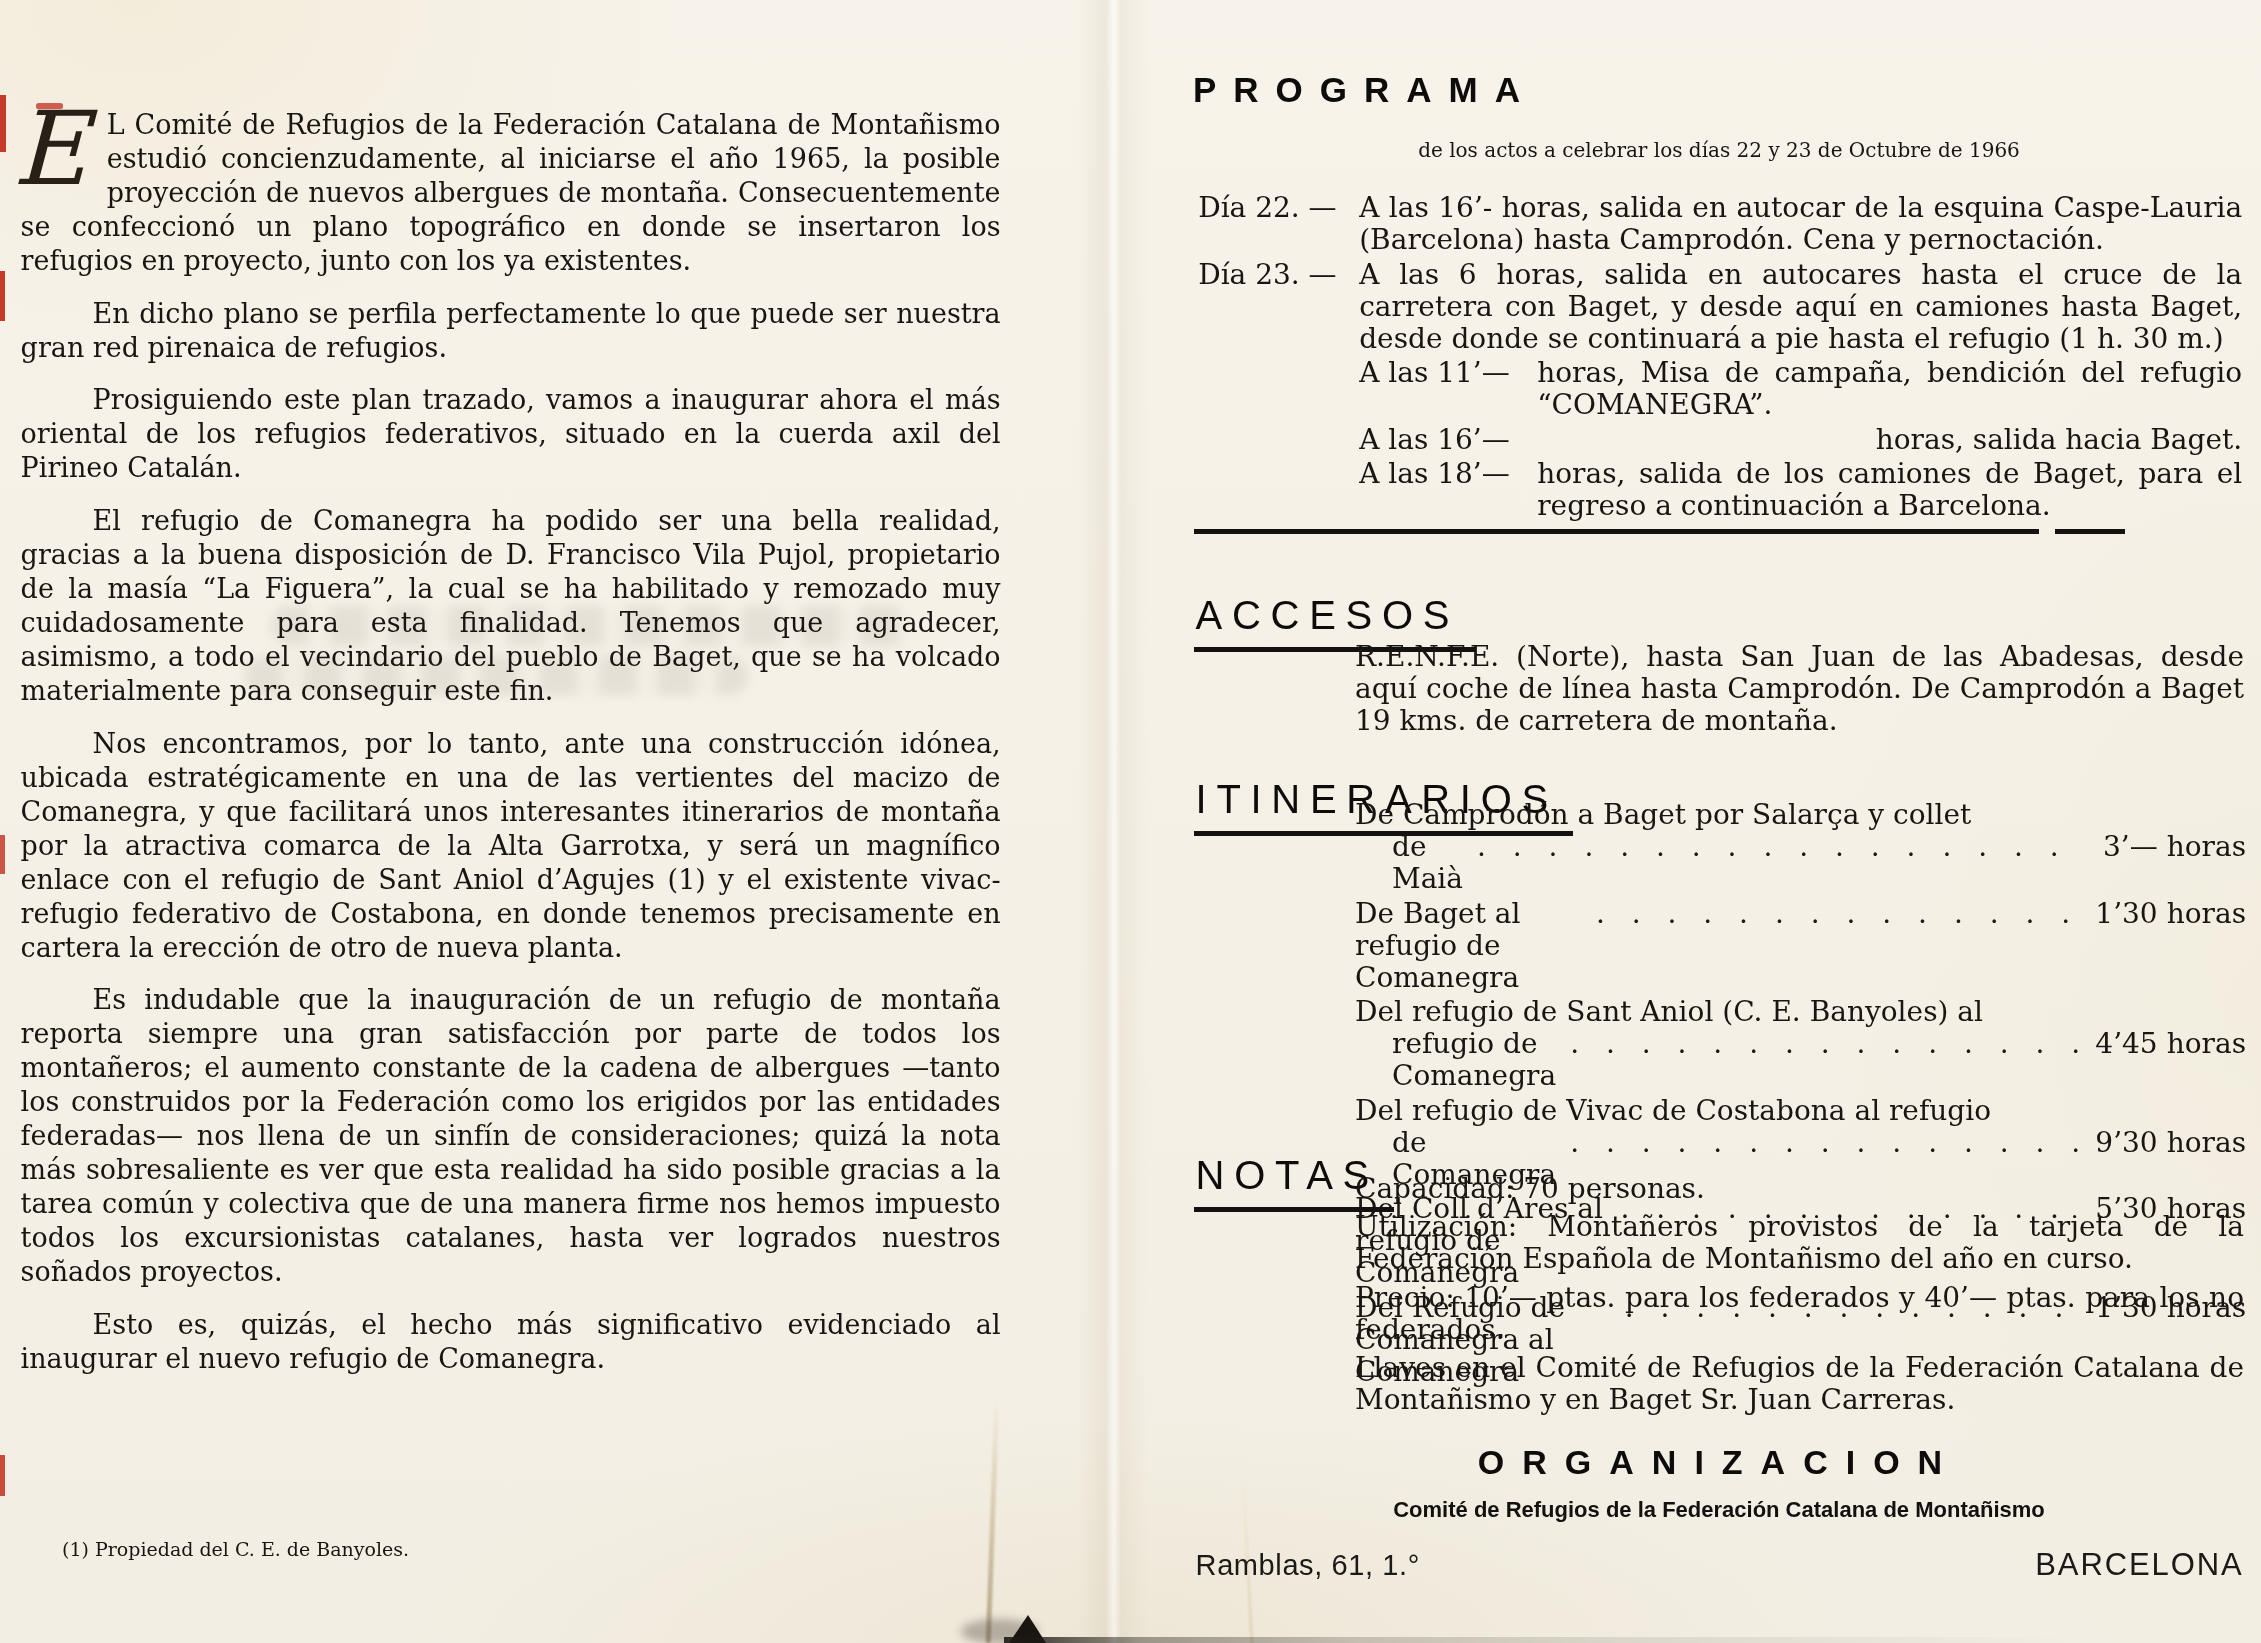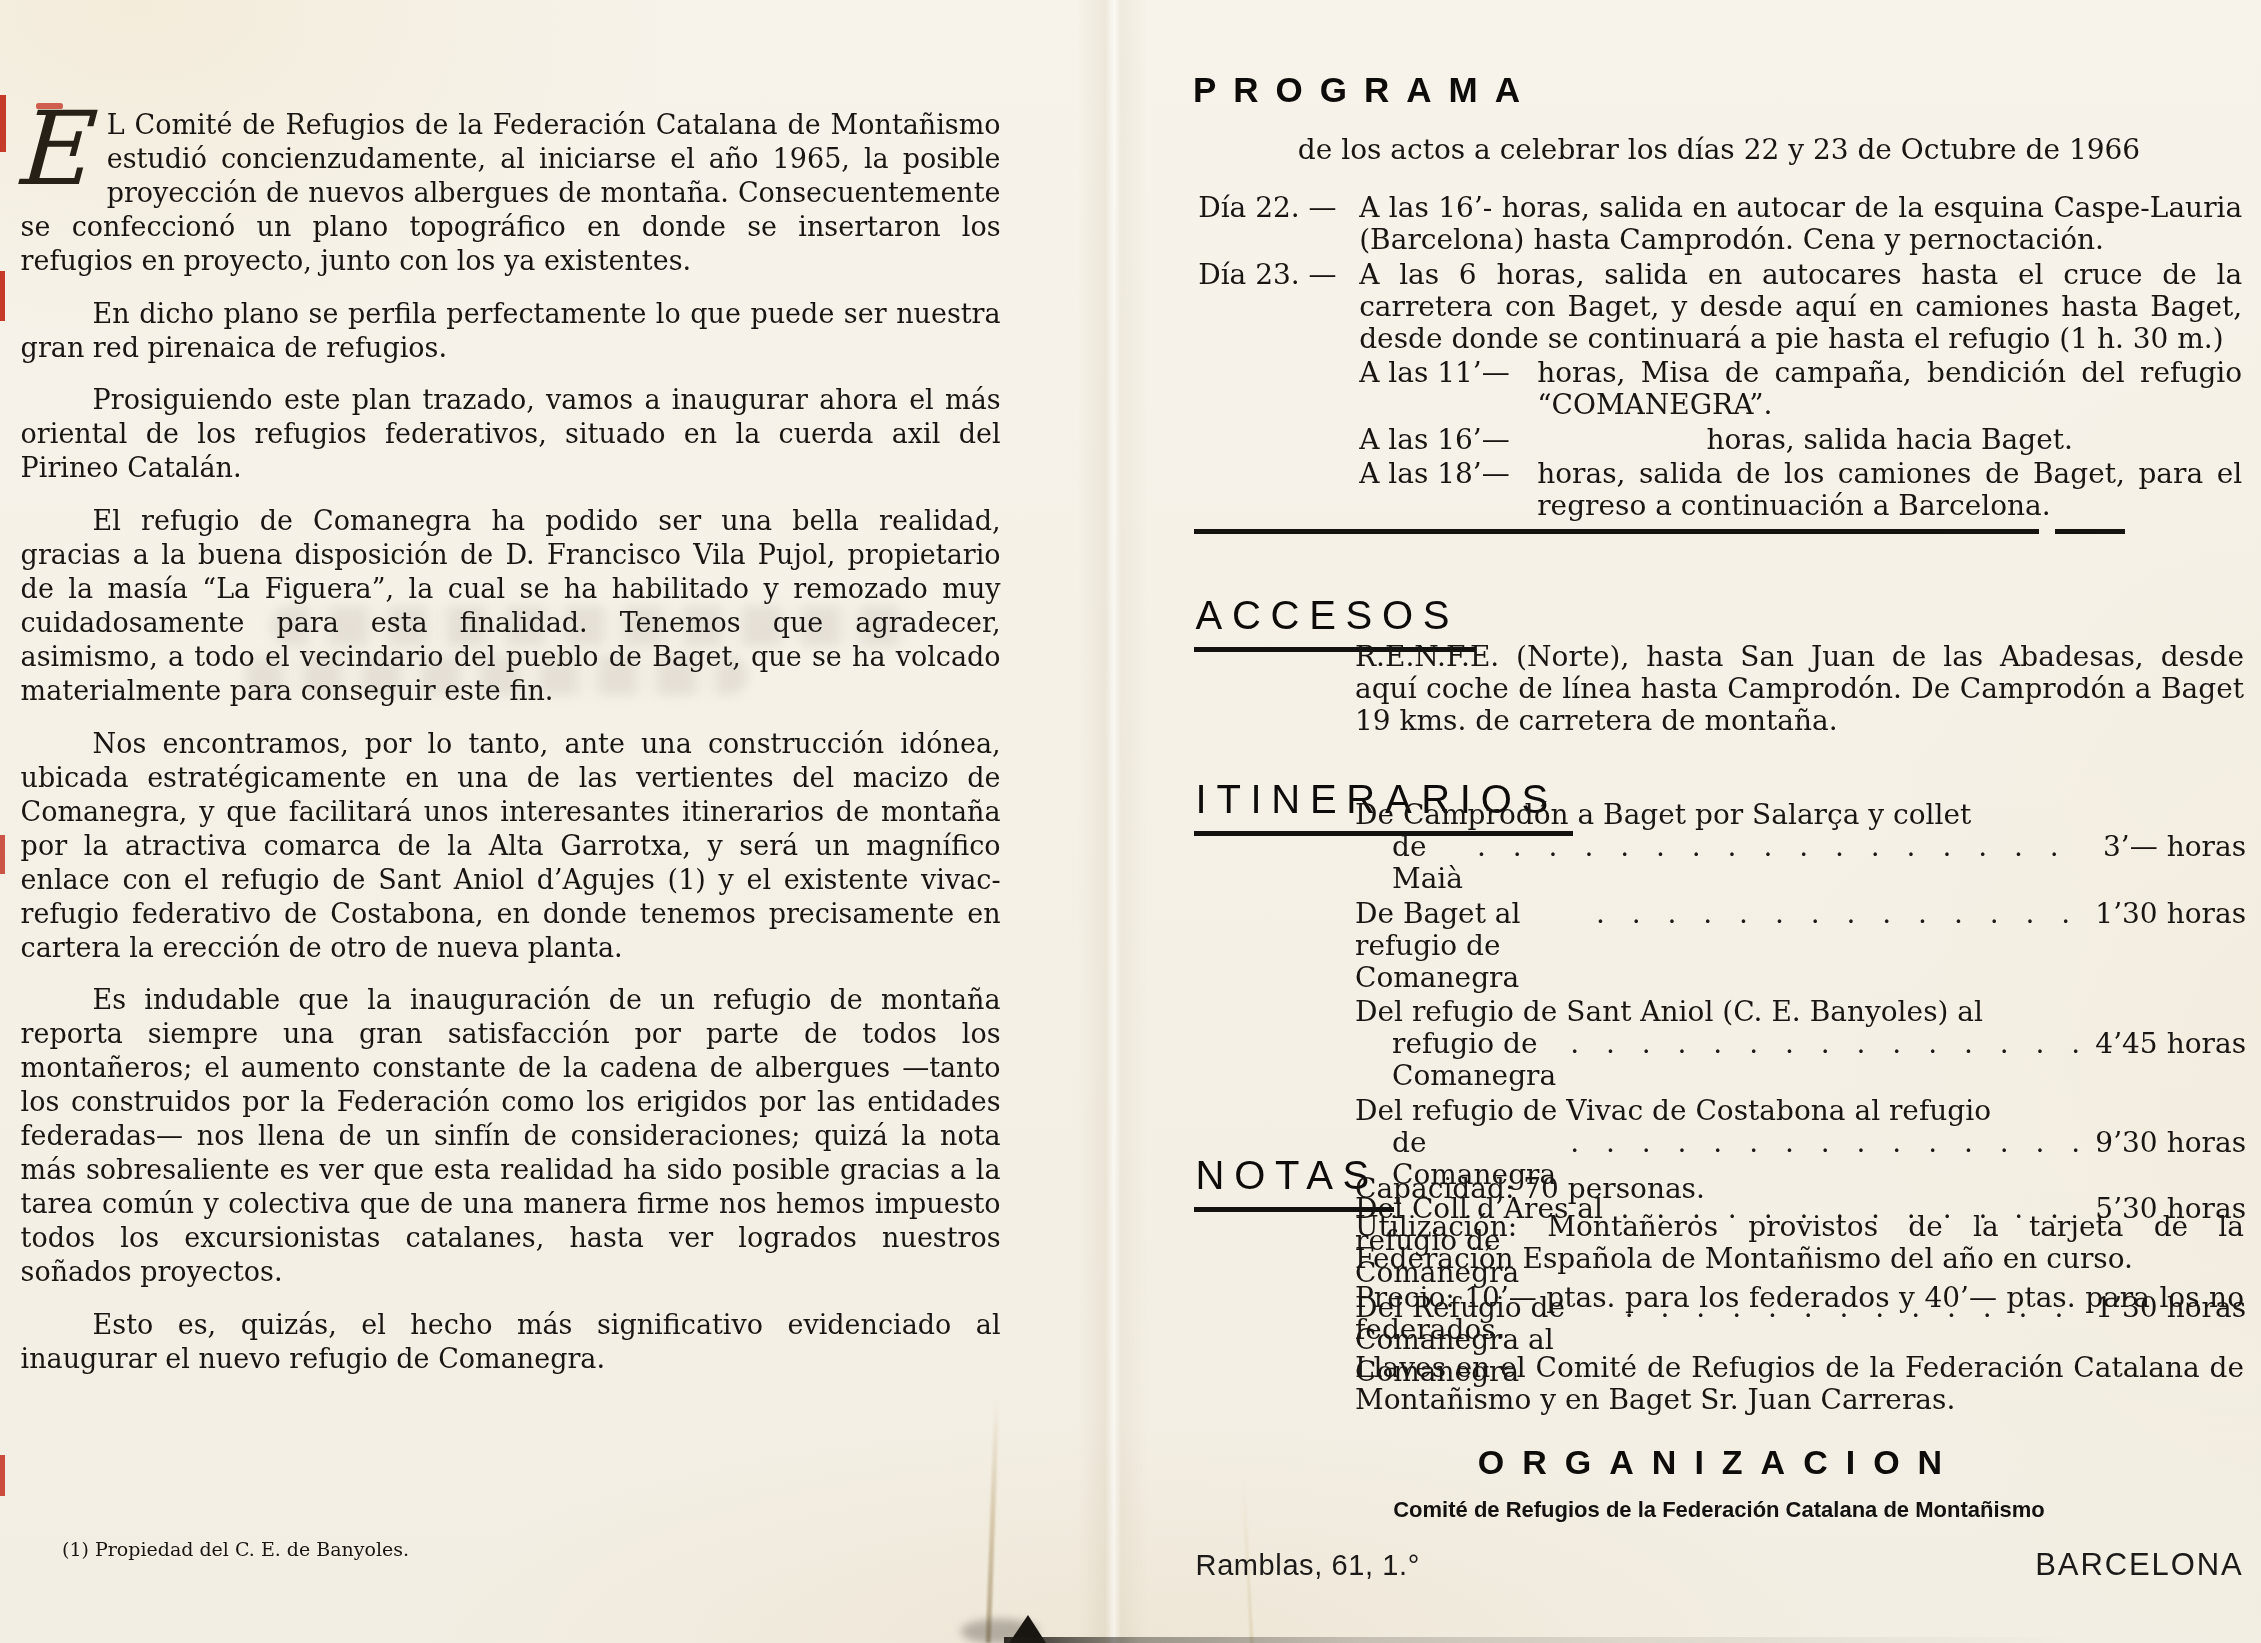--- a/index.html
+++ b/index.html
@@ -28,32 +28,32 @@
 
   
   .right-col { position:absolute; left:1193px; top:70px; width:1052px; height:1547px; }
   .right-col .blk { position:absolute; }
   .serifbody { font-size:28px; line-height:32px; }
 
   .b-title { top:0; left:0; width:100%; }
   .prog-title { font-family:"Liberation Sans", sans-serif; font-weight:700;
     font-size:35px; letter-spacing:17px; text-indent:17px; color:#0d0c0a; }
 
-  .b-sub { top:64px; left:0; width:100%; text-align:center; font-size:28px; }
+  .b-sub { top:64px; left:0; width:100%; text-align:center; font-size:20px; }
 
   .b-days { top:122px; left:5.2px; width:1044px; }
   .day-row { display:flex; align-items:flex-start; }
   .day-row + .day-row { margin-top:2.6px; }
   .day-label { flex:none; width:161px; }
   .day-body { flex:1 1 auto; }
   .day-text { margin:0; text-align:justify; }
   .time-row { display:flex; margin-top:2.6px;gap:9px; }
   .time-label { flex:none; width:169px; }
   .time-text { flex:1 1 auto; margin:0; text-align:justify; }
-  .time-text.short { text-align:center; }
+  .time-text.short { text-align:right; }
 
   .b-rule { top:459px; left:1.3px; width:931px; height:4.5px;
     background:linear-gradient(90deg,#15130f 0,#15130f 845px,transparent 845px,transparent 861px,#15130f 861px,#15130f 100%); }
 
   .sec-h { font-family:"Liberation Sans", sans-serif; font-weight:400;
     font-size:40px; letter-spacing:9.7px; color:#0d0c0a;
     border-bottom:5.2px solid #141210; padding:0 15.5px 9px 1.3px; width:fit-content; }
   .b-accesos-h { top:490px; left:1.3px; }
   .b-accesos-p { top:543px; left:162px; width:889px; text-align:justify; }
 

